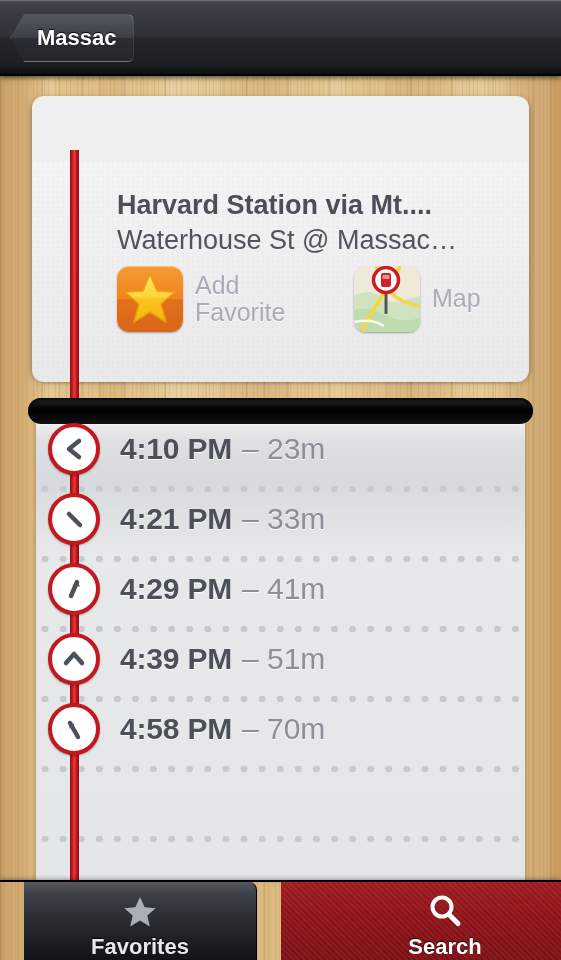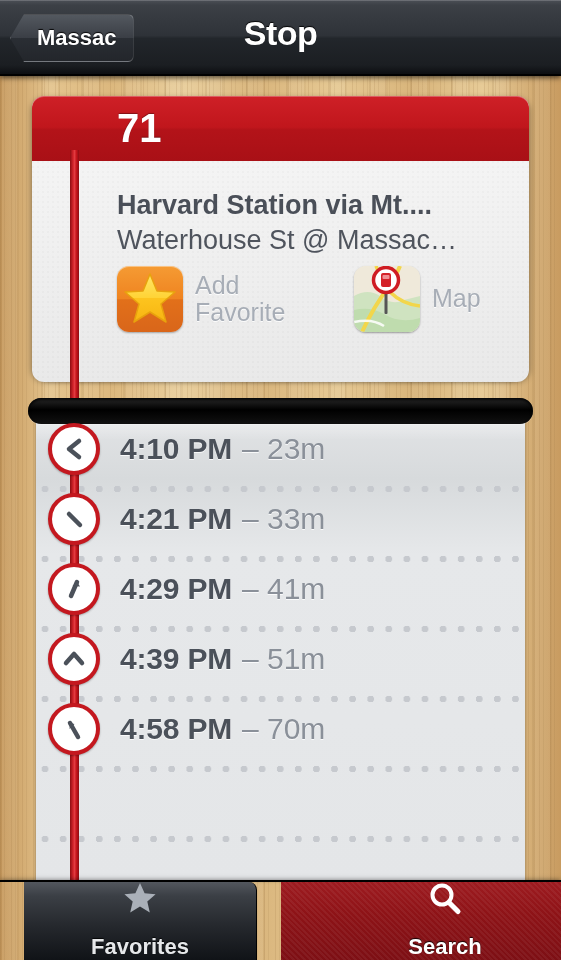--- a/index.html
+++ b/index.html
@@ -191,21 +191,21 @@
   }
 
   
   .tabbar{
     position:absolute; left:0; bottom:0; width:561px; height:78px;
     display:flex; z-index:10;
     box-shadow:0 -2px 5px rgba(0,0,0,.5);
   }
   .tab{
     flex:1; position:relative; display:flex; flex-direction:column;
-    align-items:center; justify-content:space-between; gap:2px; cursor:pointer;margin-left:24px;
+    align-items:center; justify-content:flex-end; gap:2px; cursor:pointer;margin-left:24px;
   }
   .tab-inactive{
     background:linear-gradient(to bottom,#53575e 0%,#3b3f45 18%,#26292e 55%,#101317 100%);
     border-right:1px solid #000;
     border-radius:0 8px 0 0;
   }
   .tab-active{
     background:
       repeating-linear-gradient(45deg, rgba(255,255,255,.05) 0 2px, rgba(0,0,0,0) 2px 4px),
       linear-gradient(to bottom,#9e1b20 0%,#8e1317 40%,#7d0f14 100%);
@@ -225,33 +225,29 @@
 <body>
 
 <div id="screen">
 
   <div class="wood"></div>
 
   <div class="navbar">
     <div class="back-btn">
       <span>Massac</span>
     </div>
-    <div class="nav-title">Stop</div>
   </div>
 
   <div class="routeline" style="top:150px;height:254px;"></div>
   <div class="routeline fade"></div>
   <div class="routeline" style="top:450px;height:432px;"></div>
 
   <div class="card-shadow-1"></div>
   <div class="card-shadow-2"></div>
   <div class="card">
-    <div class="card-head">
-      <div class="route-num">71</div>
-    </div>
     <div class="card-body">
       <div class="dest">Harvard Station via Mt....</div>
       <div class="stopname">Waterhouse St @ Massac…</div>
 
       <div class="actions">
 
         <div class="action act-fav">
           <div class="star-tile">
             <svg width="54" height="54" viewBox="0 0 54 54">
               <defs>

